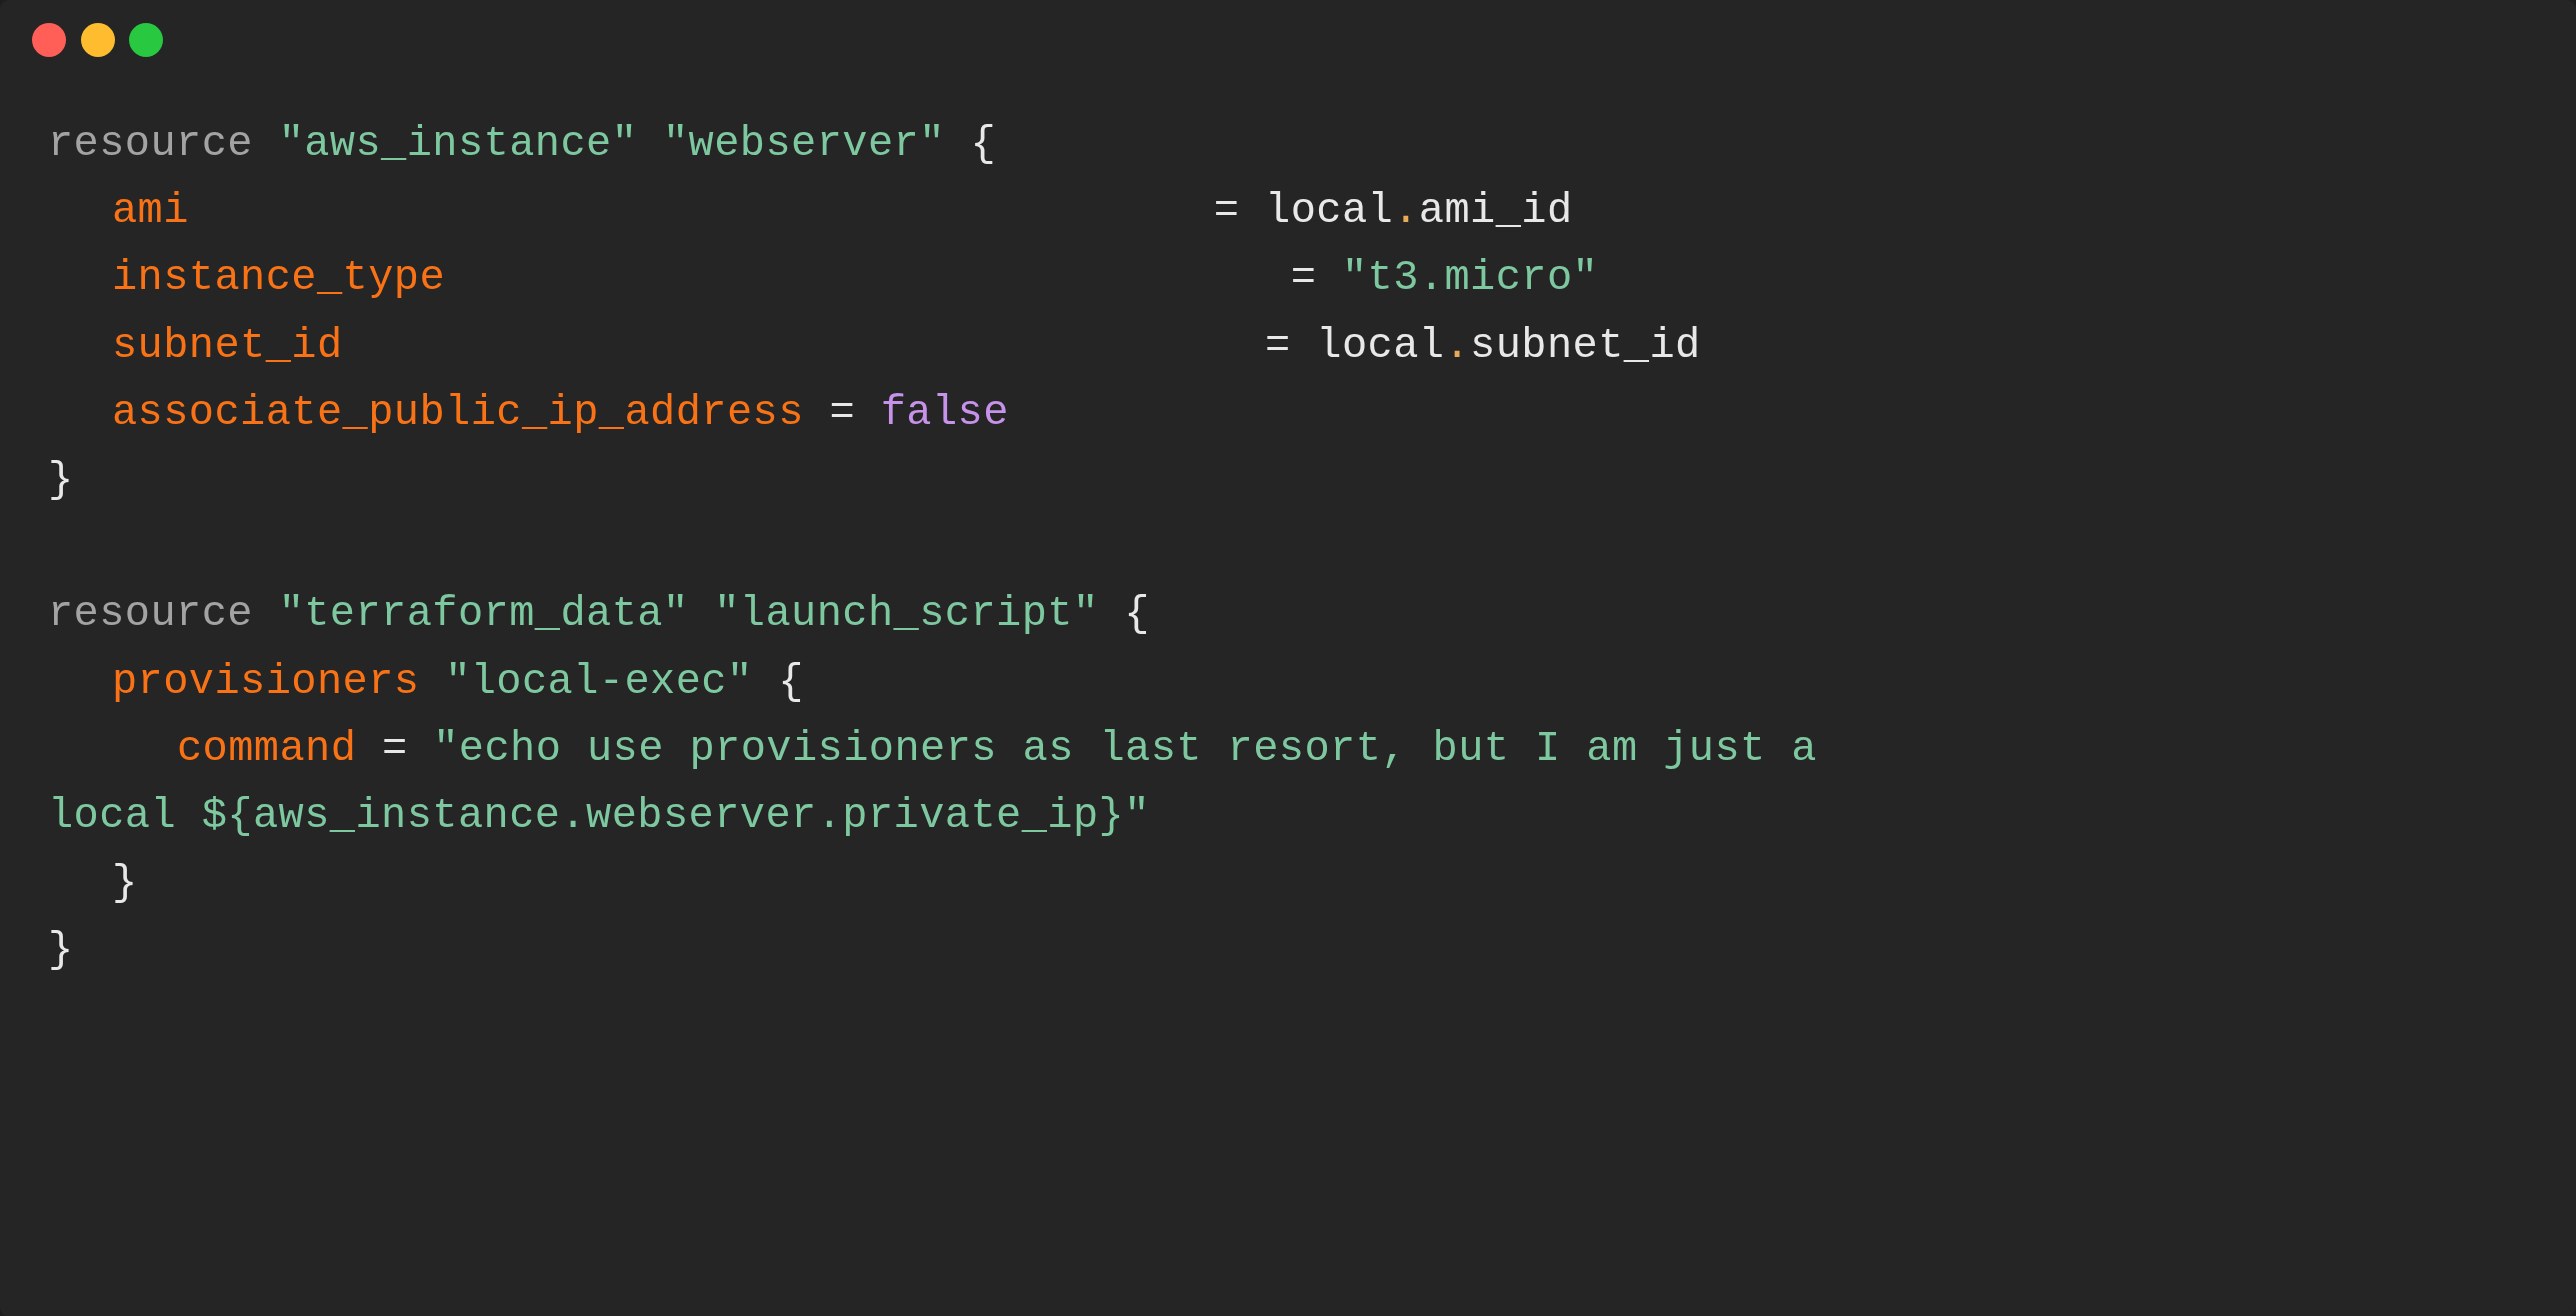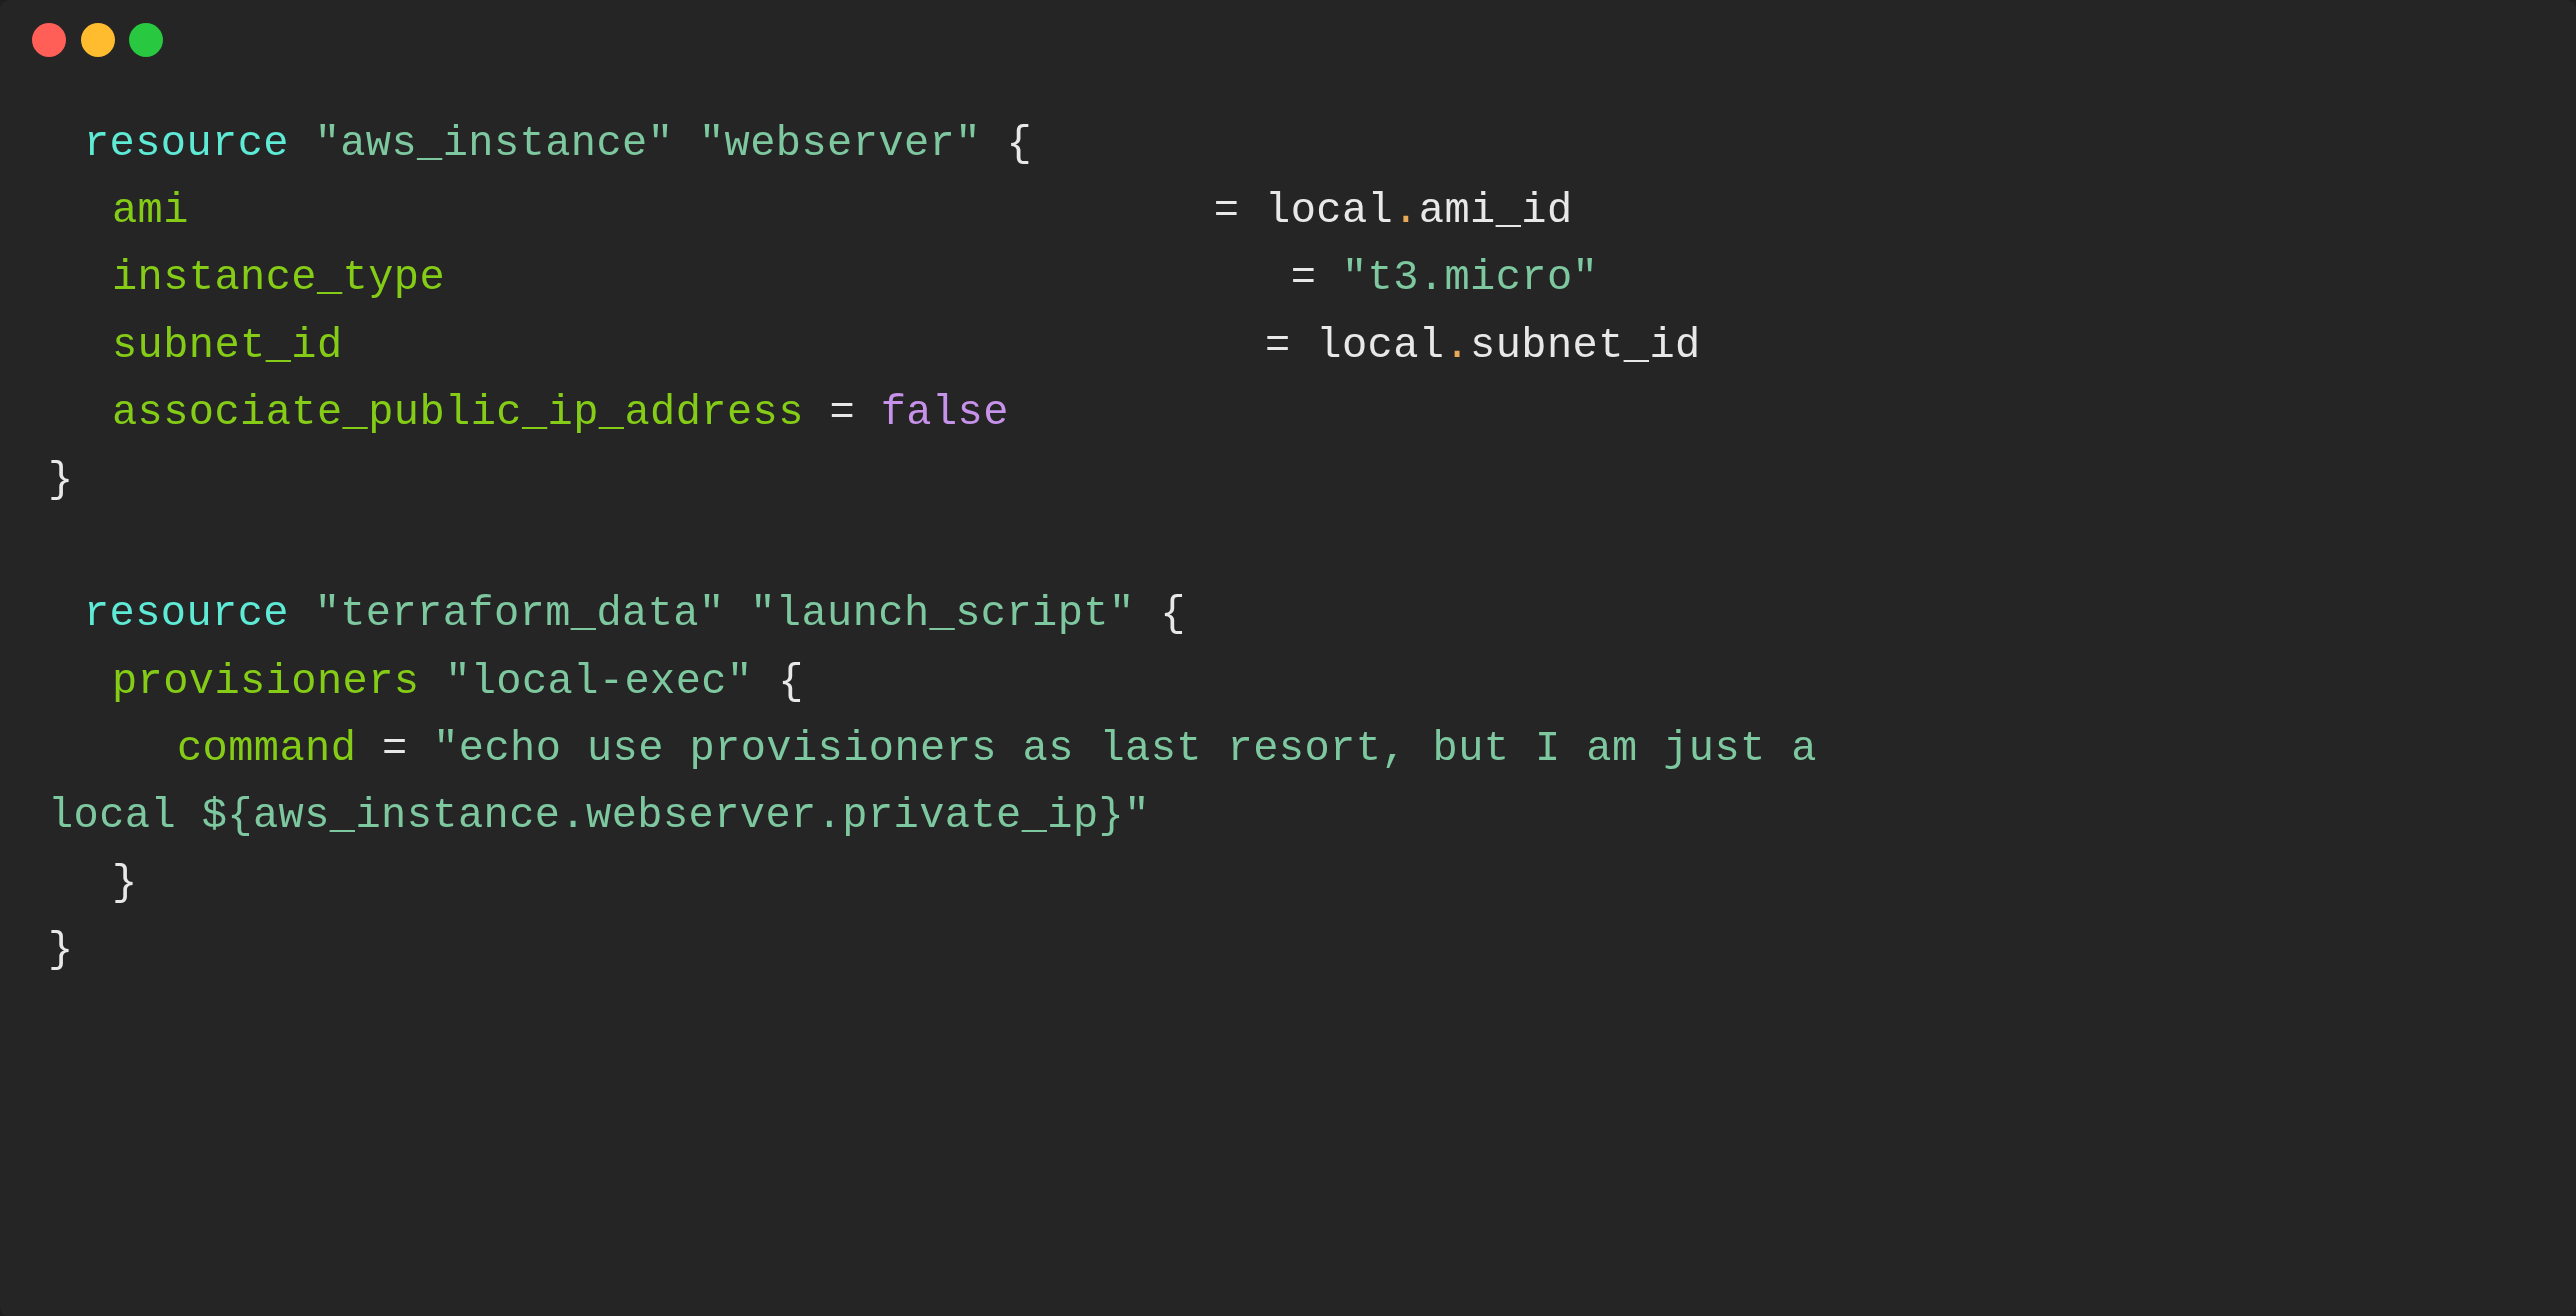--- a/index.html
+++ b/index.html
@@ -72,21 +72,21 @@
 
     .blank-line {
       height: 1.6em;
     }
 
     .str {
       color: #7ec8a0; 
     }
 
     .attr {
-      color: #84cc16; 
+      color: #f97316; 
       margin-top: 20px;
     }
 
     .eq {
       color: #e8e8e8; 
     }
 
     .val-local {
       color: #e8e8e8; 
       font-family: Liberation Mono, monospace;
@@ -116,22 +116,21 @@
     .indent2 {
       display: inline-block;
       width: 129px;
     }
 
     .line {
       white-space: pre;
     }
 
     .resource-kw {
-      color: #5eead4;
-      margin-left: 36px;
+      color: #a3a3a3;
     }
   </style>
 </head>
 <body>
 
 <div class="window">
   <div class="titlebar">
     <div class="traffic-lights">
       <div class="traffic-light close" style="background-color: rgb(255, 95, 87);"></div>
       <div class="traffic-light minimize" style="background-color: rgb(254, 188, 46);"></div>

